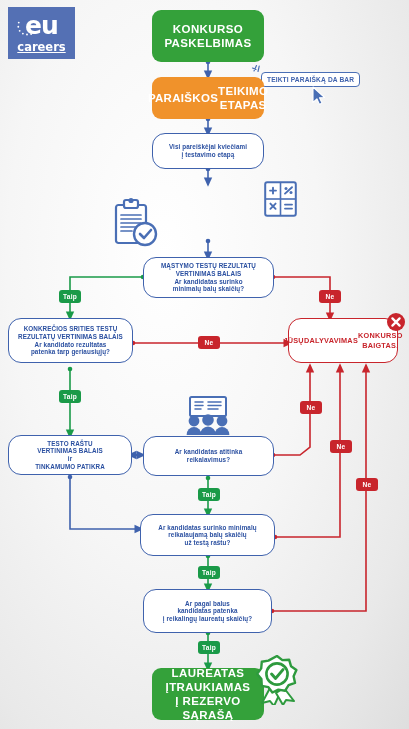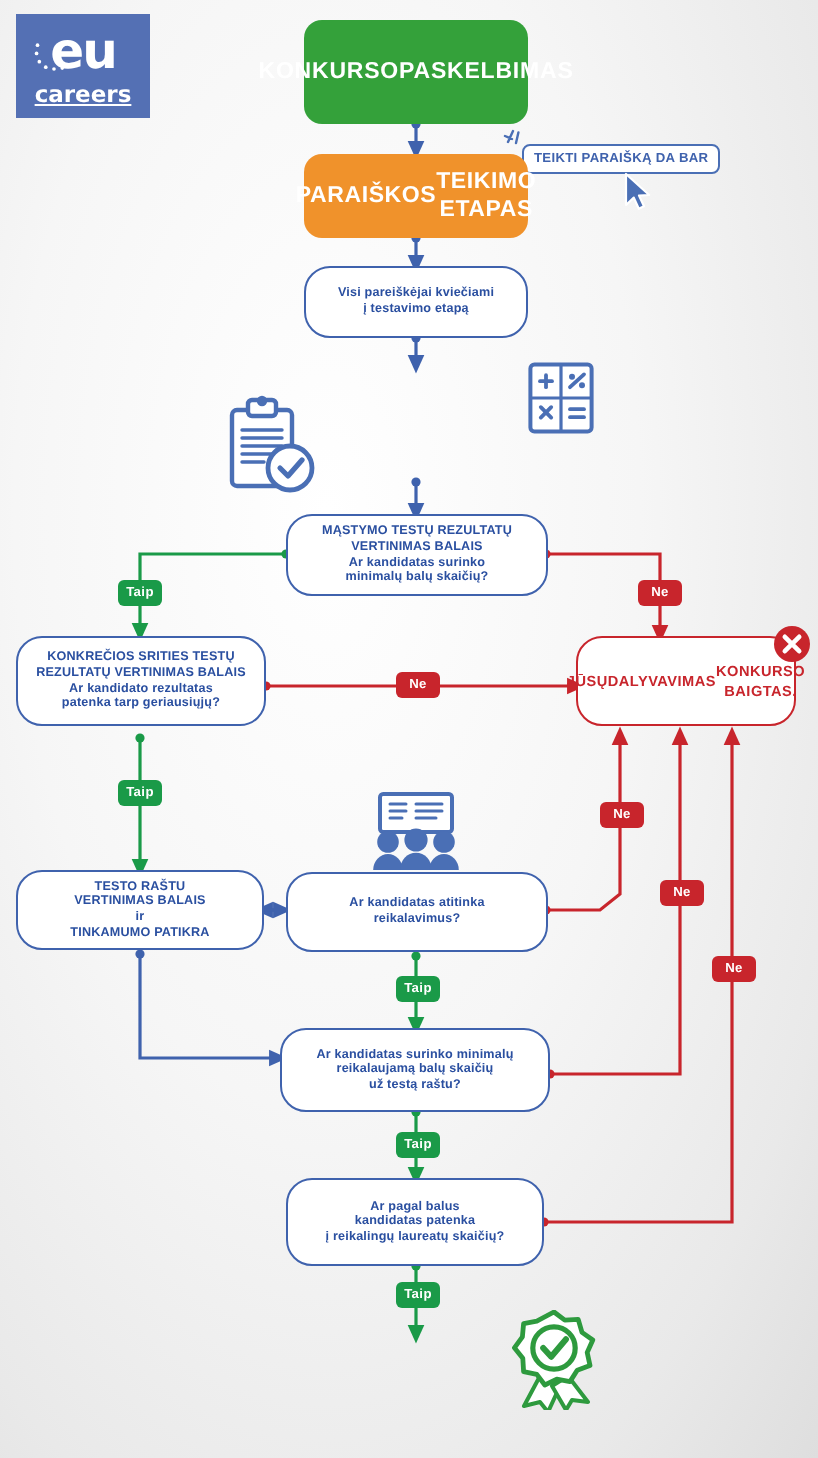--- a/index.html
+++ b/index.html
@@ -161,21 +161,21 @@
   </div>
 
   <svg class="spark" style="left:251px; top:62px; width:14px; height:14px;" viewBox="0 0 14 14">
     <path d="M3,9 L5.5,3.5 M7,9.5 L8.2,4.2 M1.5,6 L5,7.5" stroke="#4a6fb5" stroke-width="1.2" fill="none" stroke-linecap="round"></path>
   </svg>
   <div class="tip" style="left:261px; top:72px;">TEIKTI PARAIŠKĄ DA BAR</div>
   <svg class="cursor" style="left:311px; top:86px; width:17px; height:20px;" viewBox="0 0 17 20">
     <path d="M2,1 L2,16.5 L5.9,12.8 L8.4,18.4 L11,17.1 L8.5,11.8 L13.6,11.5 Z" fill="#4a6fb5" stroke="#fff" stroke-width="1.1" stroke-linejoin="round"></path>
   </svg>
 
-  <div class="node big-green" style="left:152px; top:10px; width:112px; height:52px; flex-direction:row;">
+  <div class="node big-green" style="left:152px; top:10px; width:112px; height:52px; flex-direction:column;">
     <div>KONKURSO</div>
     <div>PASKELBIMAS</div>
   </div>
 
   <div class="node big-orange" style="left:152px; top:77px; width:112px; height:42px; flex-direction:row;">
     <div>PARAIŠKOS</div>
     <div>TEIKIMO ETAPAS</div>
   </div>
 
   <div class="node pill" style="left:152px; top:133px; width:112px; height:36px; flex-direction:column;">
@@ -290,20 +290,26 @@
   <div class="badge yes" style="left:198px; top:566px;">Taip</div>
 
   <div class="node pill" style="left:143px; top:589px; width:129px; height:44px; flex-direction:column;">
     <div class="t2">Ar pagal balus</div>
     <div class="t2">kandidatas patenka</div>
     <div class="t2">į reikalingų laureatų skaičių?</div>
   </div>
 
   <div class="badge yes" style="left:198px; top:641px;">Taip</div>
 
+  <div class="node big-green" style="left:152px; top:668px; width:112px; height:52px; flex-direction:column;">
+    <div>LAUREATAS</div>
+    <div>ĮTRAUKIAMAS</div>
+    <div>Į REZERVO</div>
+    <div>SĄRAŠĄ</div>
+  </div>
 
   <svg class="icon" style="left:254px; top:655px; width:46px; height:50px;" viewBox="0 0 46 50">
     <path d="M16,33 L8,48 L16,46 L20,51 L26,38 Z" fill="#fff" stroke="#2e9a3e" stroke-width="2" stroke-linejoin="round"></path>
     <path d="M30,33 L40,46 L32,45 L29,50 L22,38 Z" fill="#fff" stroke="#2e9a3e" stroke-width="2" stroke-linejoin="round"></path>
     <path d="M23,1 L28.4,5.1 L35.1,4.7 L37,11.2 L42.4,15 L39.6,21.2 L41,27.8 L34.6,30.1 L31,35.8 L24.4,34.6 L18.4,37.5 L14.4,32.2 L7.8,30.8 L7.4,24.1 L3.2,18.9 L7.2,13.4 L7.8,6.8 L14.4,5.6 Z" fill="#fff" stroke="#2e9a3e" stroke-width="2.4" stroke-linejoin="round"></path>
     <circle cx="23" cy="19" r="10.6" fill="none" stroke="#2e9a3e" stroke-width="2.6"></circle>
     <path d="M17.6,19 L21.6,23.4 L29,14.6" fill="none" stroke="#2e9a3e" stroke-width="3" stroke-linecap="round" stroke-linejoin="round"></path>
   </svg>
 
 </div>

